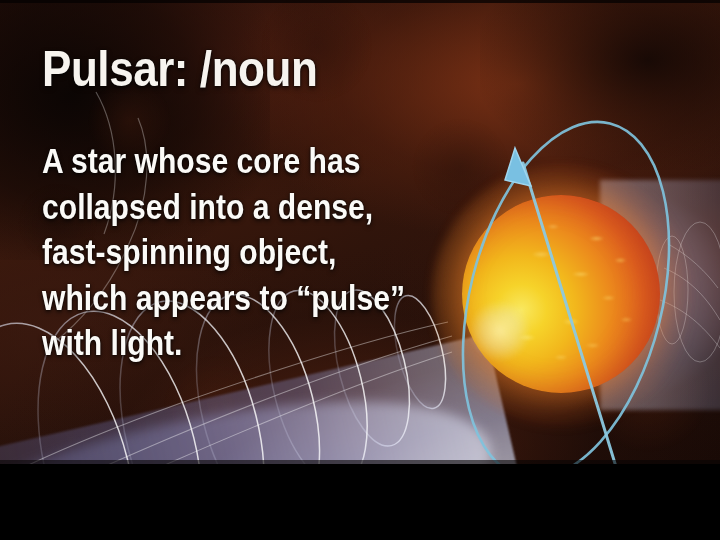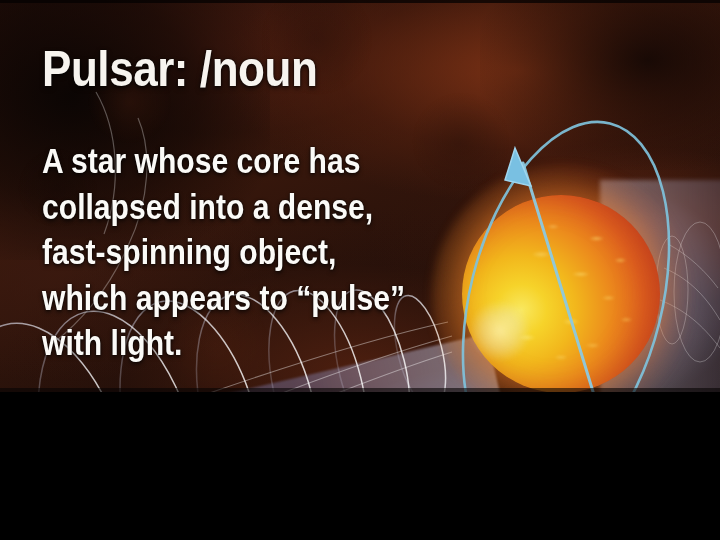--- a/index.html
+++ b/index.html
@@ -4,21 +4,21 @@
 <title>Pulsar Definition Graphic</title>
 <style>
   html, body {
     margin: 0;
     padding: 0;
     background: #000;
   }
   #stage {
     position: relative;
     width: 720px;
-    height: 392px;
+    height: 464px;
     overflow: hidden;
     background: #1a0b07;
     font-family: "Liberation Sans", sans-serif;
   }
 
   
   .bg-base {
     position: absolute;
     inset: 0;
     background:

